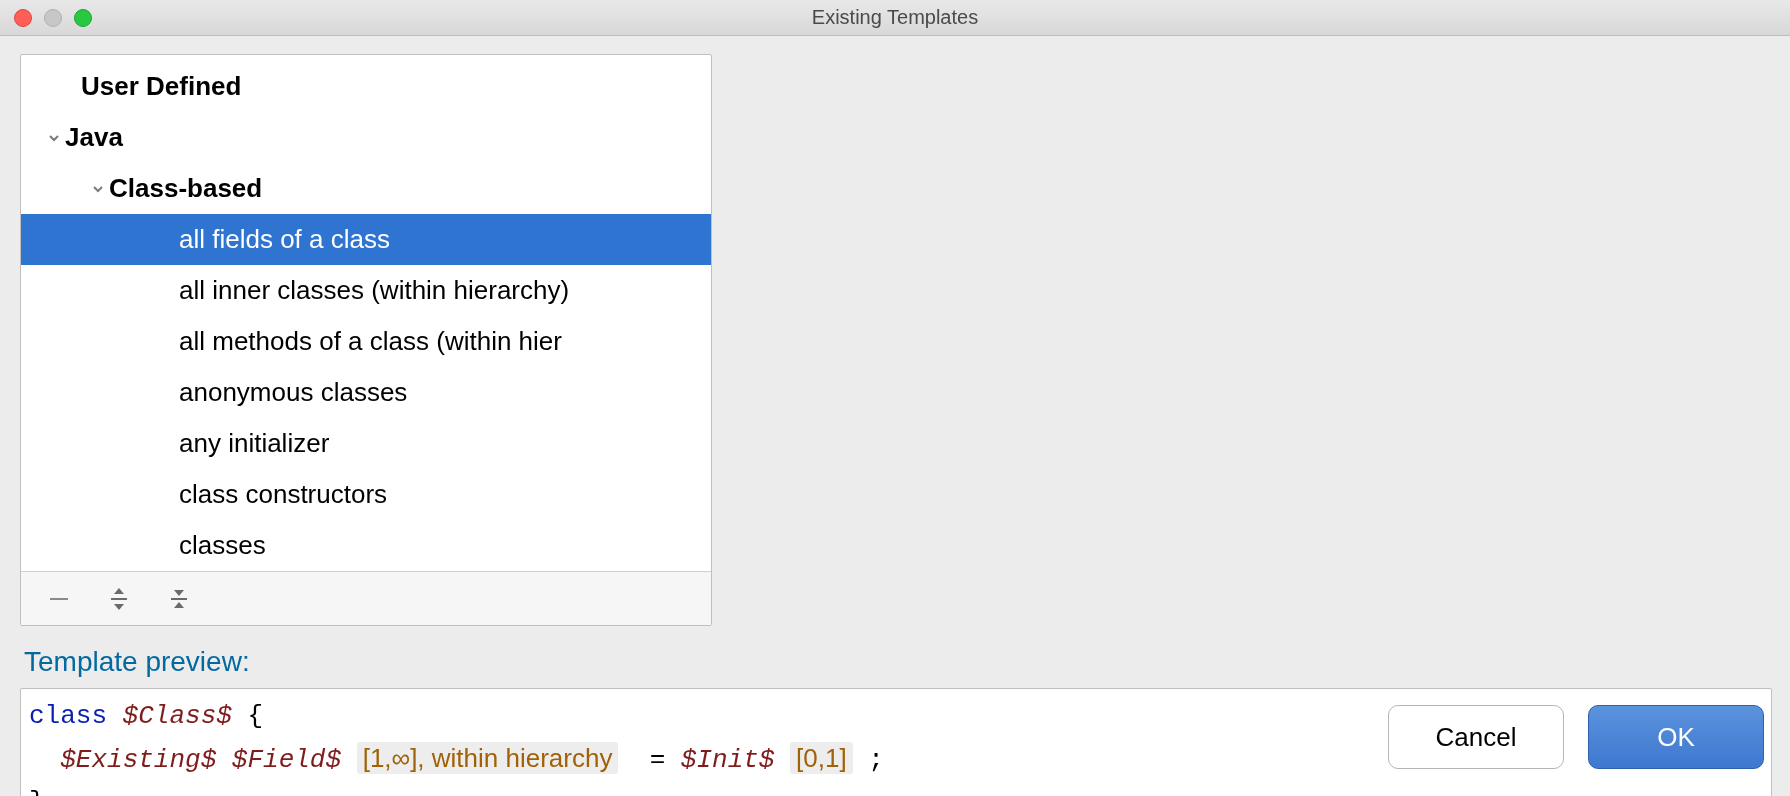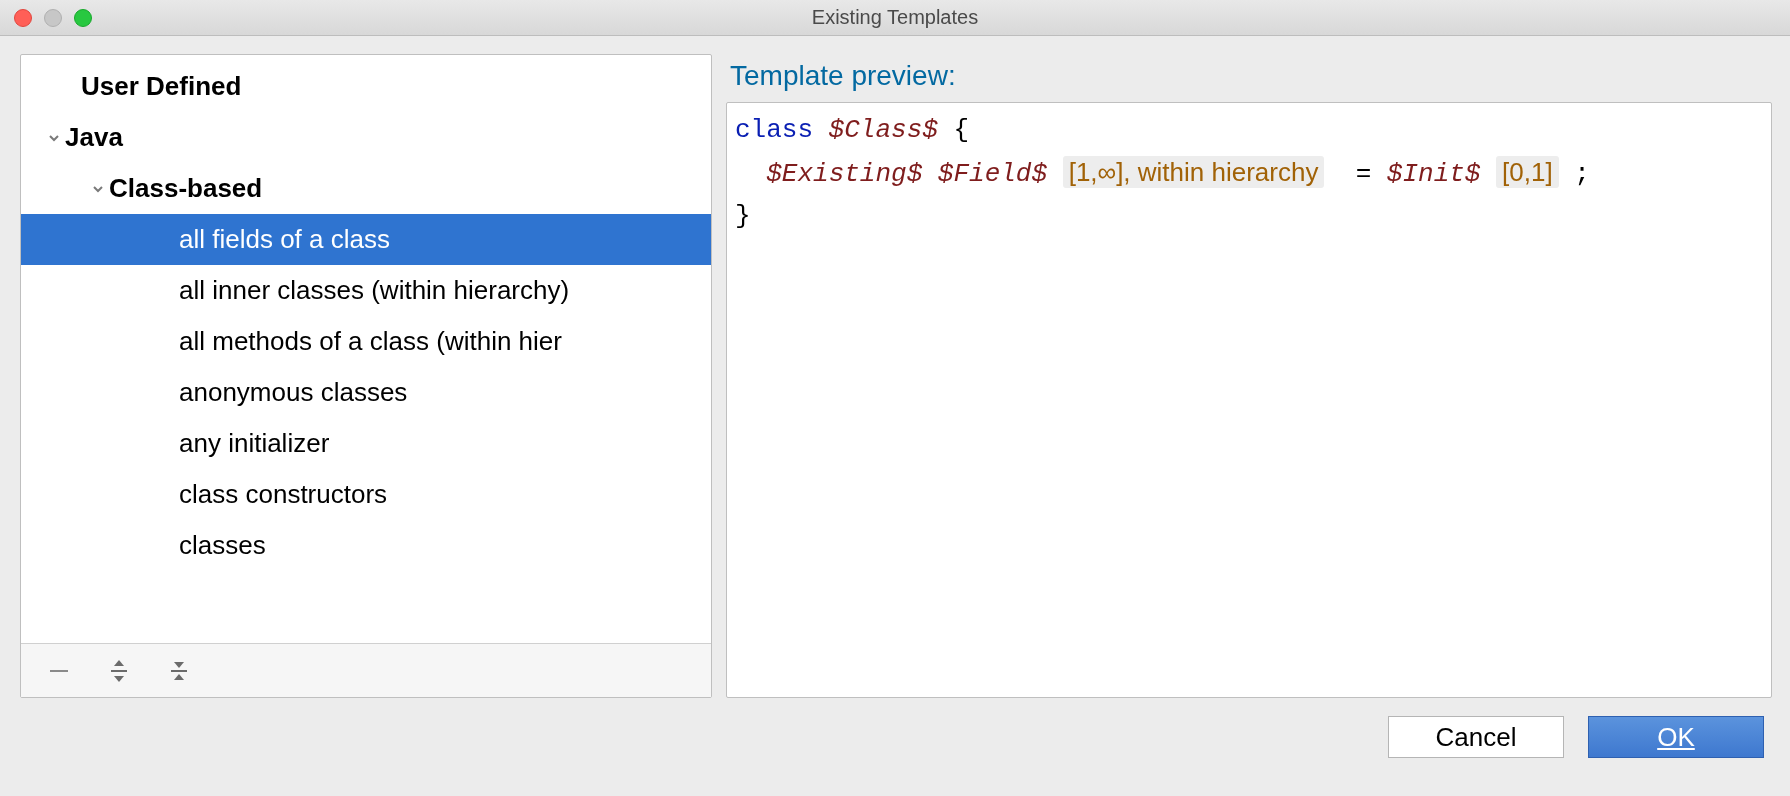--- a/index.html
+++ b/index.html
@@ -40,20 +40,21 @@
     flex: 1;
     text-align: center;
     font-size: 20px;
     color: #4a4a4a;
   }
   .content {
     display: flex;
     padding: 18px 18px 0 20px;
     gap: 14px;
     height: 662px;
+    flex-direction: column;
   }
   .left-panel {
     width: 692px;
     display: flex;
     flex-direction: column;
     border: 1px solid #bfbfbf;
     background: #fff;
     border-radius: 2px;
   }
   .tree {
@@ -139,32 +140,31 @@
   .footer {
     height: 78px;
     display: flex;
     justify-content: flex-end;
     align-items: center;
     gap: 24px;
     padding-right: 26px;
   }
   .btn {
     min-width: 176px;
-    height: 42px;
-    border-radius: 0;
+    height: 64px;
+    border-radius: 10px;
     font-size: 26px;
     border: 1px solid #b5b5b5;
     background: #fff;
     cursor: pointer;
   }
   .btn.primary {
     background: linear-gradient(#5b93dd, #3e78cf);
     color: #fff;
     border: 1px solid #2e60b0;
-    text-decoration: underline;
   }
 </style>
 </head>
 <body>
 
 <div class="titlebar">
   <div class="traffic-lights">
     <div class="tl tl-close"></div>
     <div class="tl tl-min"></div>
     <div class="tl tl-max"></div>

